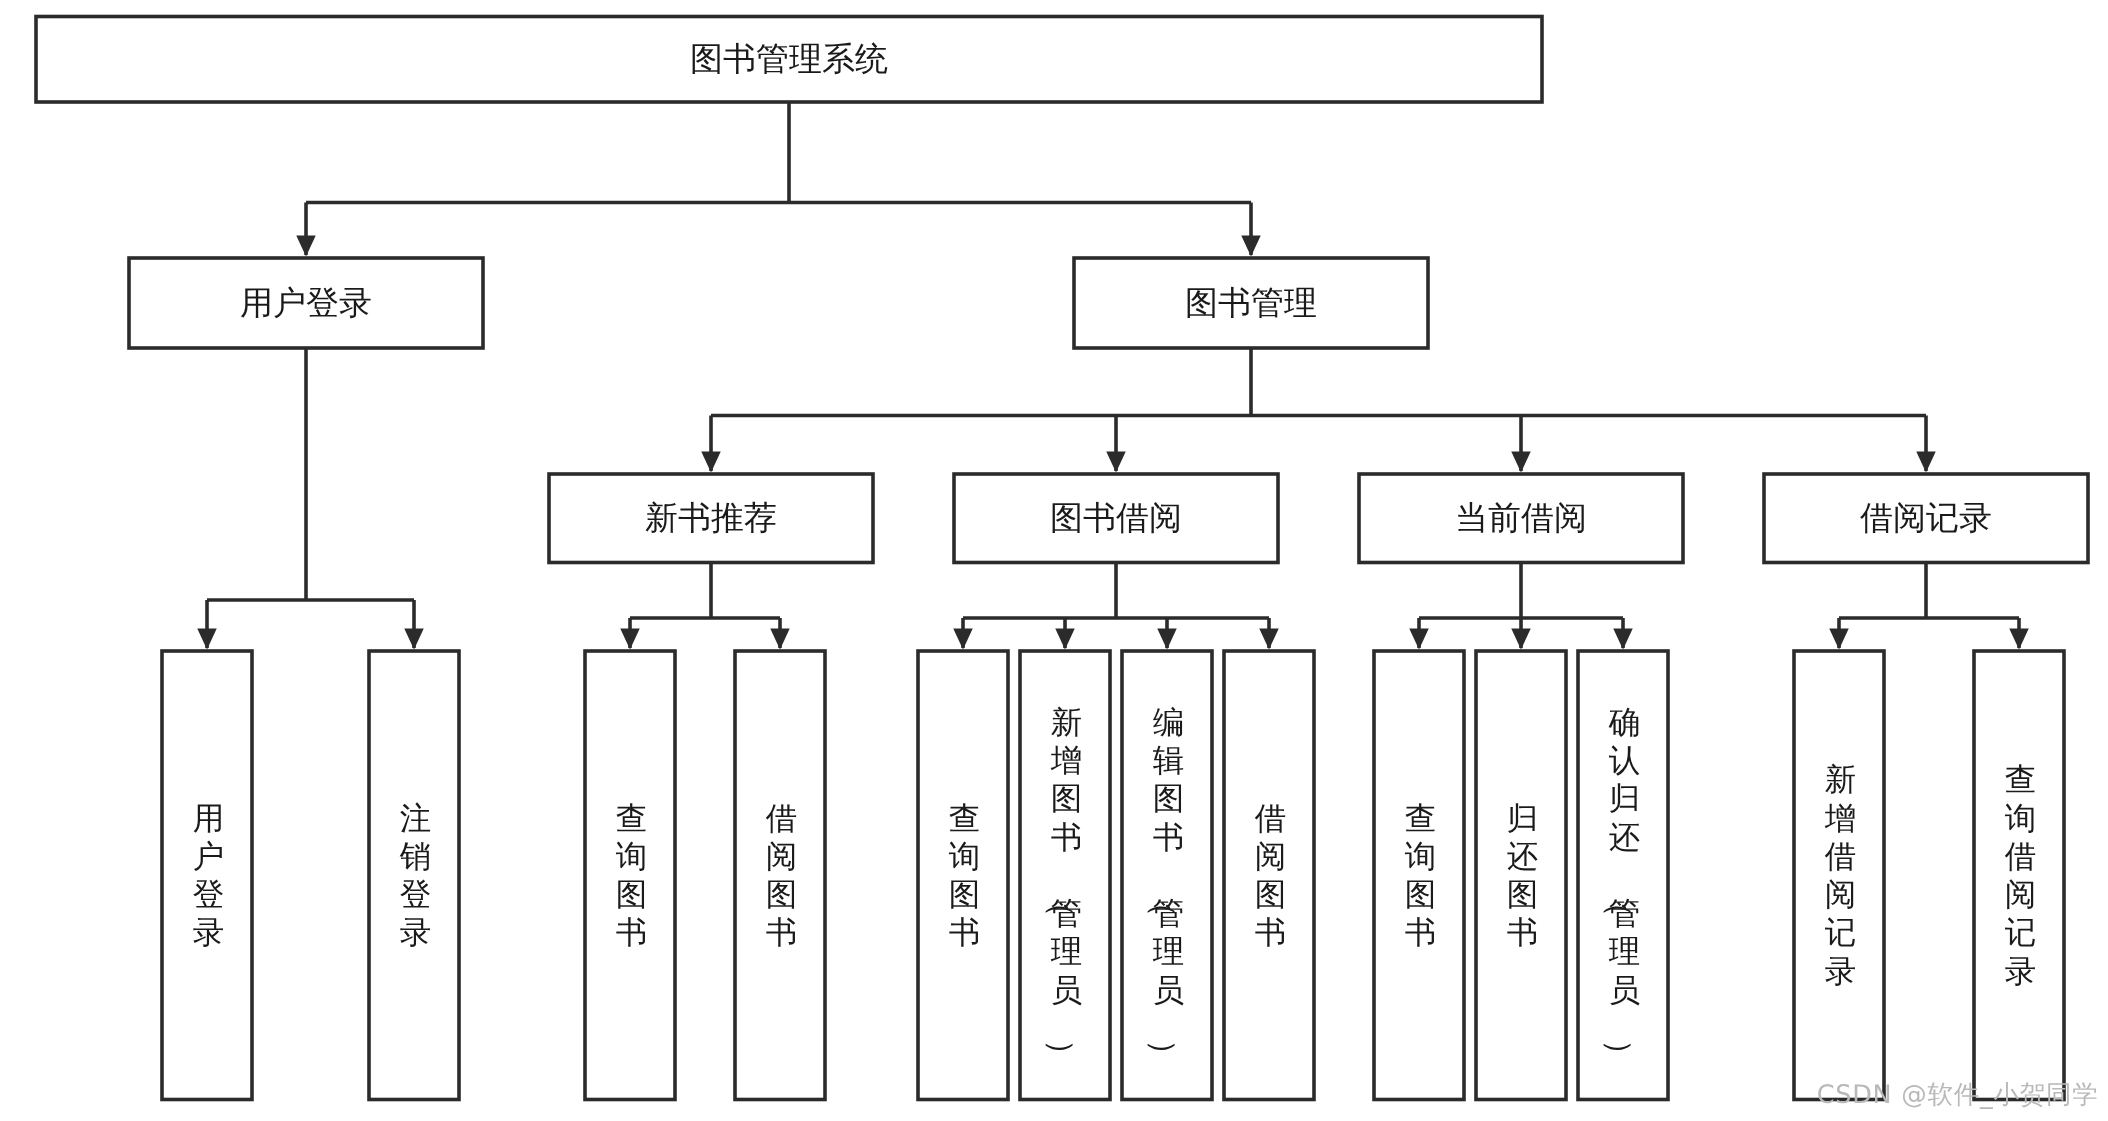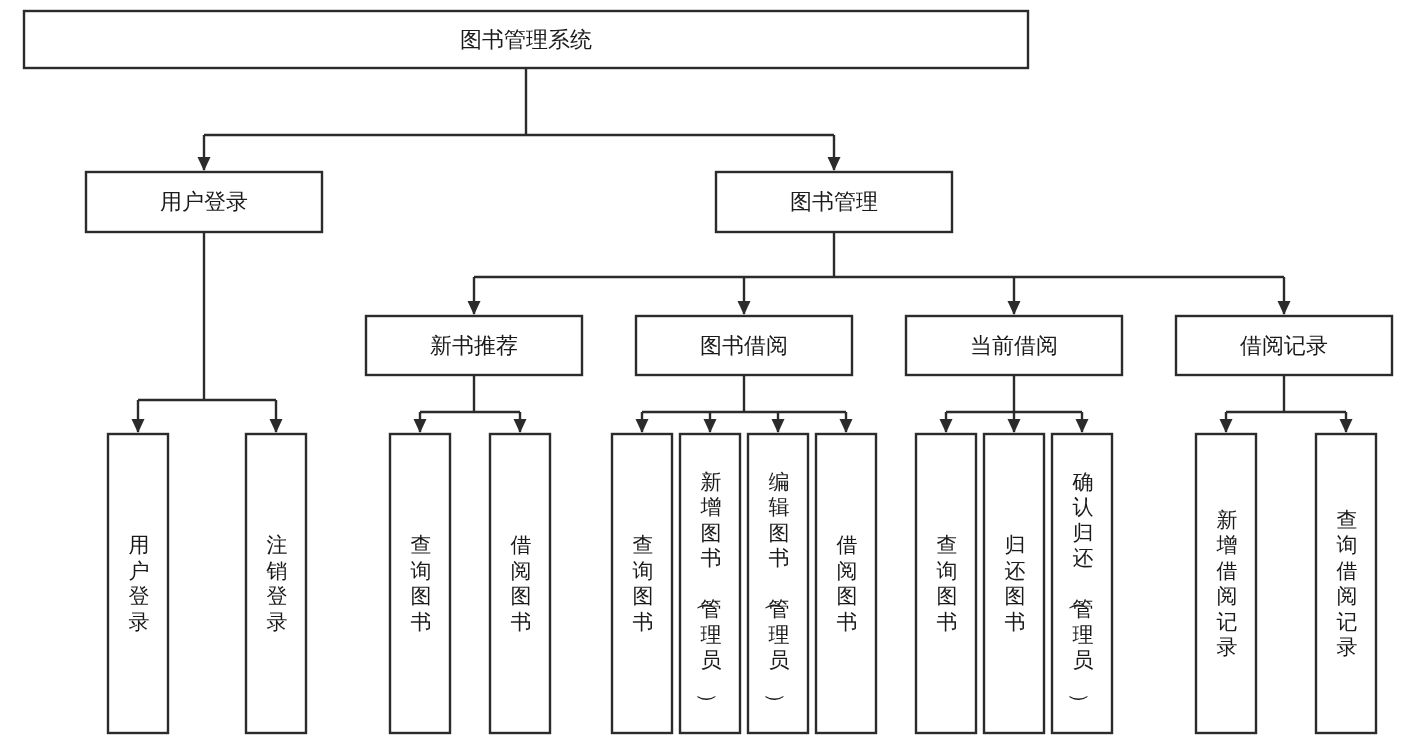--- a/index.html
+++ b/index.html
@@ -199,13 +199,14 @@
         <g>
           <rect x="1192" y="434" width="60" height="299" class="node-rect"></rect>
           <text x="1223" class="leaf-label-glyph"><tspan x="1223" y="526.89">新</tspan><tspan x="1223" y="552.39">增</tspan><tspan x="1223" y="577.89">借</tspan><tspan x="1223" y="603.39">阅</tspan><tspan x="1223" y="628.89">记</tspan><tspan x="1223" y="654.39">录</tspan></text>
         </g>
         <g>
           <rect x="1312" y="434" width="60" height="299" class="node-rect"></rect>
           <text x="1343" class="leaf-label-glyph"><tspan x="1343" y="526.89">查</tspan><tspan x="1343" y="552.39">询</tspan><tspan x="1343" y="577.89">借</tspan><tspan x="1343" y="603.39">阅</tspan><tspan x="1343" y="628.89">记</tspan><tspan x="1343" y="654.39">录</tspan></text>
         </g>
       </g>
   </svg>
+  <div class="watermark">CSDN @软件_小贺同学</div>
 </div>
 
 </body></html>

